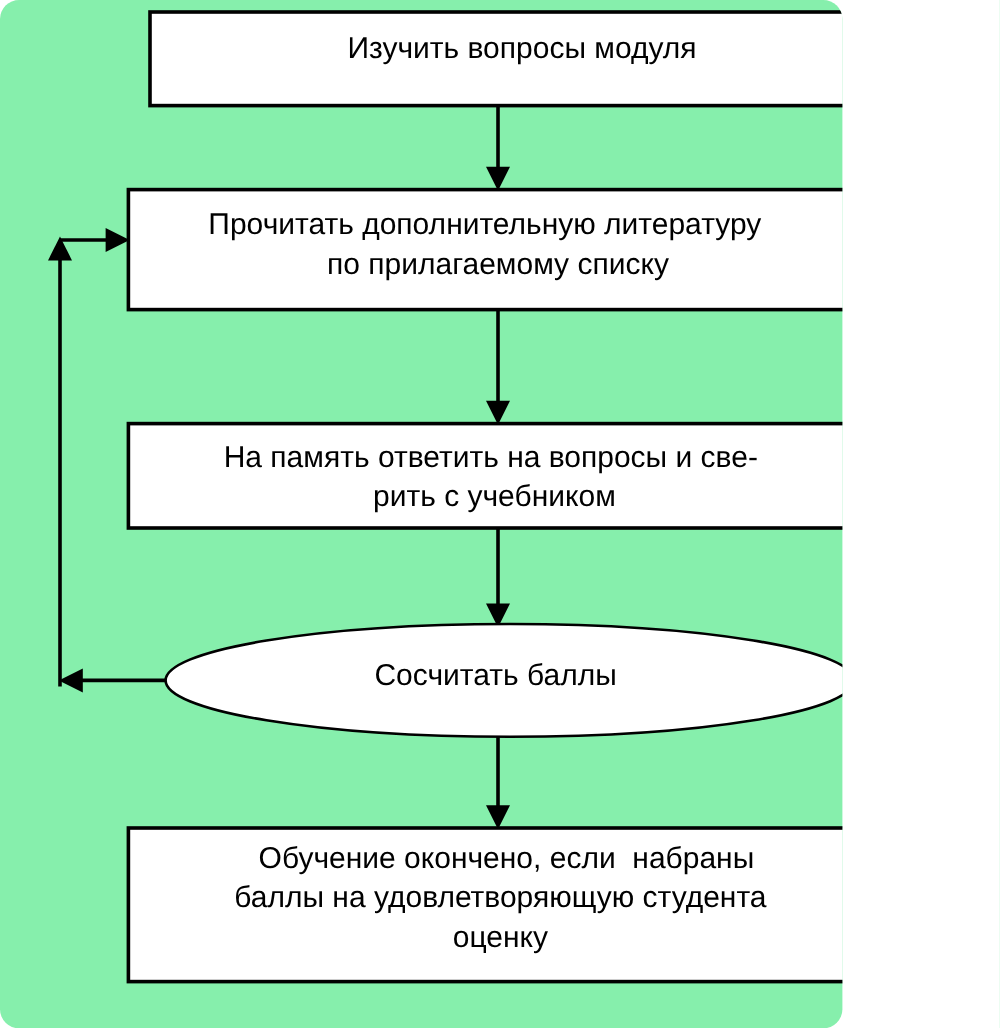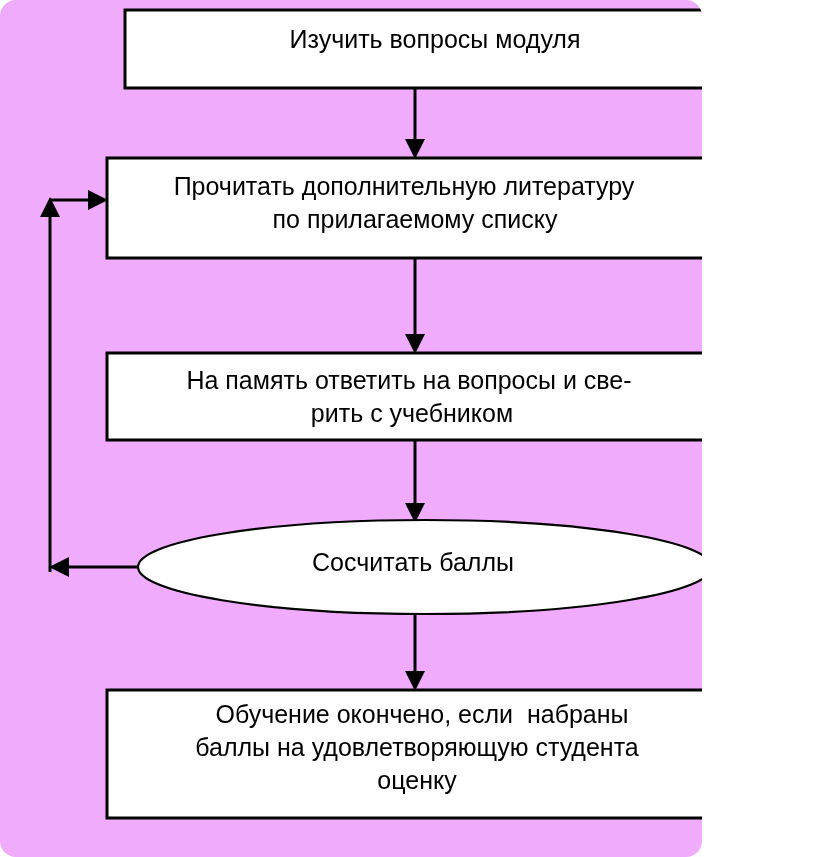--- a/index.html
+++ b/index.html
@@ -8,21 +8,21 @@
     padding: 0;
     background: #ffffff;
   }
   body {
     font-family: "Liberation Sans", sans-serif;
   }
   #diagram-root {
     position: relative;
     width: 702px;
     height: 857px;
-    background: #f0abfc;
+    background: #86efac;
     overflow: hidden;
     border-radius: 16px;
   }
   #flow-svg {
     display: block;
     width: 833px;
     height: 857px;
   }
   .node-box {
     fill: #ffffff;

